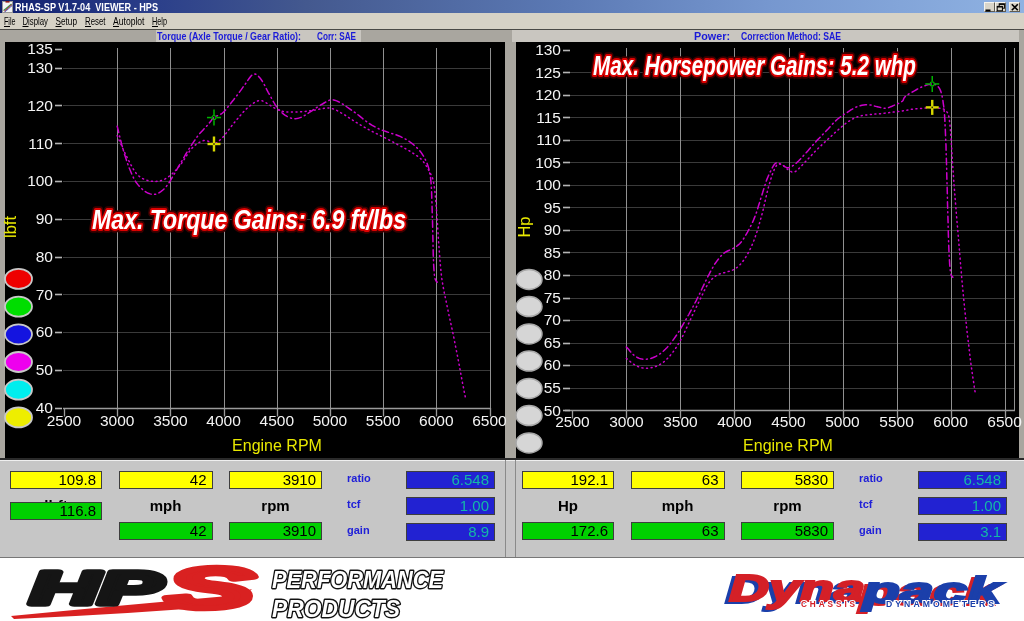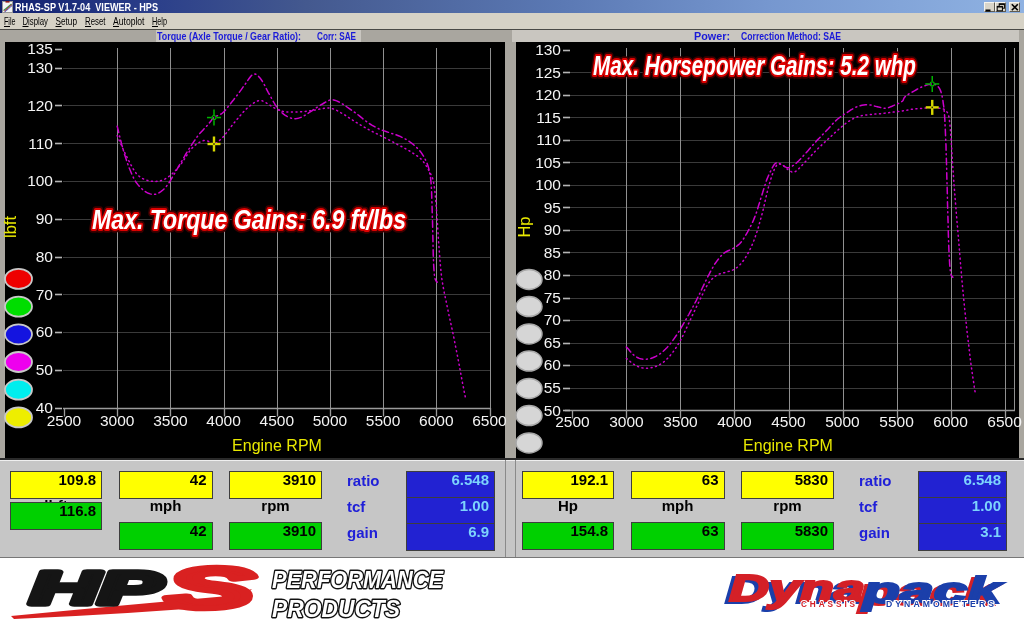--- a/index.html
+++ b/index.html
@@ -11,27 +11,27 @@
 .wbtn { position:absolute; top:1.5px; width:11px; height:10.5px; background:#d9d5c9;
   border:1px solid; border-color:#f6f4ee #5f5c52 #5f5c52 #f6f4ee; }
 .wbtn svg { position:absolute; left:-0.5px; top:0; }
 #menubar { left:0; top:13px; width:1024px; height:16px; background:#d6d2c6; }
 #menuline { left:0; top:29px; width:1024px; height:1.5px; background:#4a4a46; }
 #chartblock { left:0; top:42px; width:1024px; height:416px; background:#a9a69f; }
 #panelzone { left:0; top:458px; width:1024px; height:99px; background:#c6c6c6; border-top:2px solid #2a2a2a; }
 #pz-div1 { left:505px; top:460px; width:1px; height:97px; background:#8a8a8a; }
 #pz-div2 { left:515px; top:460px; width:1px; height:97px; background:#8a8a8a; }
 #pz-top { left:0; top:460px; width:1024px; height:1px; background:#efefef; }
-.vbox { position:absolute; height:28px; font-size:15px; font-weight:bold; text-align:right;
+.vbox { position:absolute; height:18px; font-size:15px; font-weight:normal; text-align:right;
   padding-right:5px; line-height:16.5px; border:1.5px solid #3e3e3e; color:#000; }
 .ybox { background:#ffff00; }
 .gbox { background:#00d000; }
-.bbox { background:#2222d2; color:#7dd3fc; }
+.bbox { background:#2222d2; color:#14b8a6; }
 .plabel { position:absolute; font-size:15px; font-weight:bold; color:#000; text-align:center; height:16px; line-height:16px; }
-.bluelab { position:absolute; font-size:15px; font-weight:bold; color:#2020d8; }
+.bluelab { position:absolute; font-size:11px; font-weight:bold; color:#2020d8; }
 #whitestrip { left:0; top:557px; width:1024px; height:64px; background:#fff; border-top:1.5px solid #777; }
 </style></head>
 <body>
 <div id="win">
 <div class="abs" id="titlebar"></div>
 <svg width="12" height="12" viewBox="0 0 12 12" style="position:absolute;left:2px;top:1px">
 <rect x="0.5" y="0.5" width="10" height="11" fill="#f4f4f4" stroke="#999"></rect>
 <rect x="3.5" y="0" width="4" height="1.6" fill="#8c1a1a"></rect>
 <path d="M1.5 9.5 C4 8 6.5 5.5 9.5 3" stroke="#3a8a4a" stroke-width="1.3" fill="none"></path>
 <path d="M2.2 10.2 C4.7 8.7 7 6 10 3.6" stroke="#c03030" stroke-width="1" fill="none"></path>
@@ -277,24 +277,24 @@
 <div class="plabel" style="left:118.5px;top:498px;width:94px">mph</div>
 <div class="vbox gbox" style="left:118.5px;top:522px;width:94px">42</div>
 <div class="vbox ybox" style="left:229px;top:471px;width:93px">3910</div>
 <div class="plabel" style="left:229px;top:498px;width:93px">rpm</div>
 <div class="vbox gbox" style="left:229px;top:522px;width:93px">3910</div>
 <div class="bluelab" style="left:347px;top:472px">ratio</div>
 <div class="vbox bbox" style="left:406px;top:471px;width:89px">6.548</div>
 <div class="bluelab" style="left:347px;top:498px">tcf</div>
 <div class="vbox bbox" style="left:406px;top:497px;width:89px">1.00</div>
 <div class="bluelab" style="left:347px;top:524px">gain</div>
-<div class="vbox bbox" style="left:406px;top:523px;width:89px">6.9</div>
+<div class="vbox bbox" style="left:406px;top:523px;width:89px">8.9</div>
 <div class="vbox ybox" style="left:522px;top:471px;width:92px">192.1</div>
 <div class="plabel" style="left:522px;top:498px;width:92px">Hp</div>
-<div class="vbox gbox" style="left:522px;top:522px;width:92px">154.8</div>
+<div class="vbox gbox" style="left:522px;top:522px;width:92px">172.6</div>
 <div class="vbox ybox" style="left:630.5px;top:471px;width:94px">63</div>
 <div class="plabel" style="left:630.5px;top:498px;width:94px">mph</div>
 <div class="vbox gbox" style="left:630.5px;top:522px;width:94px">63</div>
 <div class="vbox ybox" style="left:741px;top:471px;width:93px">5830</div>
 <div class="plabel" style="left:741px;top:498px;width:93px">rpm</div>
 <div class="vbox gbox" style="left:741px;top:522px;width:93px">5830</div>
 <div class="bluelab" style="left:859px;top:472px">ratio</div>
 <div class="vbox bbox" style="left:918px;top:471px;width:89px">6.548</div>
 <div class="bluelab" style="left:859px;top:498px">tcf</div>
 <div class="vbox bbox" style="left:918px;top:497px;width:89px">1.00</div>

